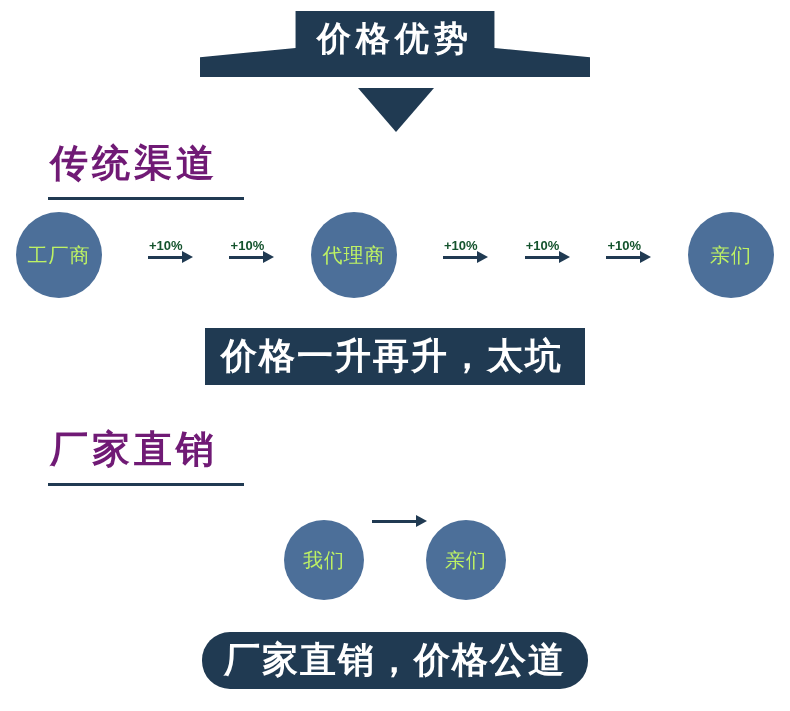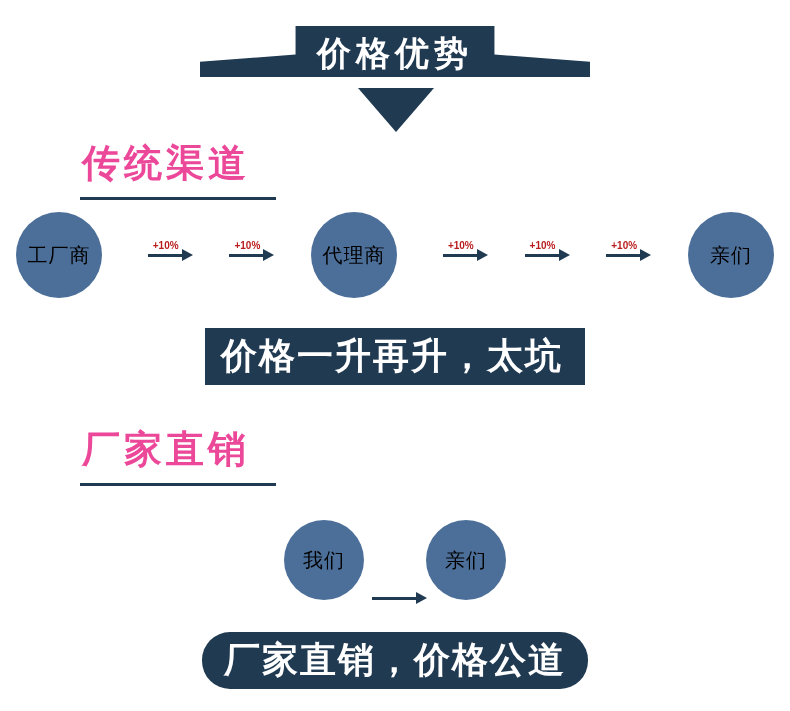--- a/index.html
+++ b/index.html
@@ -6,86 +6,85 @@
   body {
     width: 790px; height: 711px;
     background: #ffffff;
     font-family: "Liberation Sans", sans-serif;
     position: relative;
     overflow: hidden;
   }
 
   
   .banner {
-    position: absolute; left: 200px; top: 26px;
-    width: 390px; height: 51px;
+    position: absolute; left: 200px; top: 11px;
+    width: 390px; height: 66px;
     background: #203a52;
     clip-path: polygon(24.5% 0, 75.5% 0, 75.5% 56%, 100% 70%, 100% 100%, 0 100%, 0 70%, 24.5% 56%);
   }
   .banner-title {
     position: absolute; left: 0; top: 5px; width: 100%;
     text-align: center;
     color: #ffffff; font-size: 34px; font-weight: bold;
     letter-spacing: 5px;
   }
   .banner-tri {
     position: absolute; left: 358px; top: 88px;
     width: 76px; height: 44px;
     background: #203a52;
     clip-path: polygon(0 0, 100% 0, 50% 100%);
   }
 
   
   .heading {
     position: absolute; left: 48px;
-    color: #ec4899; font-size: 38px; font-weight: bold;
+    color: #701a75; font-size: 38px; font-weight: bold;
     letter-spacing: 4px;
     padding: 0 26px 8px 2px;
     border-bottom: 3px solid #203a52;
     white-space: nowrap;
-    margin-left: 32px;
   }
   .heading-1 { top: 138px; }
   .heading-2 { top: 424px; }
 
   
   .flow-1 {
     position: absolute; left: 16px; top: 212px; width: 758px;
     display: flex; align-items: center; justify-content: space-between;
   }
   .node {
     width: 86px; height: 86px; border-radius: 50%;
-    background: #4c6f99; color: #000000;
+    background: #4c6f99; color: #bef264;
     font-size: 20px; letter-spacing: 1px;
     display: flex; align-items: center; justify-content: center;
     flex: 0 0 auto;
   }
   .hop {
     display: flex; flex-direction: column; align-items: center;
     transform: translateY(-7px);
     flex: 0 0 auto;
   }
   .hop-label {
-    color: #b91c1c; font-size: 10px; font-weight: bold;
+    color: #14532d; font-size: 13px; font-weight: bold;
     margin-bottom: 3px; white-space: nowrap;
   }
   .arrow-line {
     position: relative; width: 36px; height: 3px; background: #203a52;
   }
   .arrow-line::after {
     content: ""; position: absolute; right: -9px; top: -5px;
     width: 0; height: 0;
     border-left: 11px solid #203a52;
     border-top: 6.5px solid transparent;
     border-bottom: 6.5px solid transparent;
   }
 
   .flow-2 {
     position: absolute; left: 0; top: 520px; width: 790px;
-    display: flex; align-items: flex-end; justify-content: center;
+    display: flex; align-items: flex-start; justify-content: center;
   }
   .flow-2 .node { width: 80px; height: 80px; }
   .flow-2 .hop { transform: none; margin: 0 8px; }
   .flow-2 .arrow-line { width: 46px; }
 
   
   .caption {
     position: absolute; left: 50%; transform: translateX(-50%);
     background: #203a52; color: #ffffff;
     font-size: 36px; font-weight: bold; letter-spacing: 2px;

